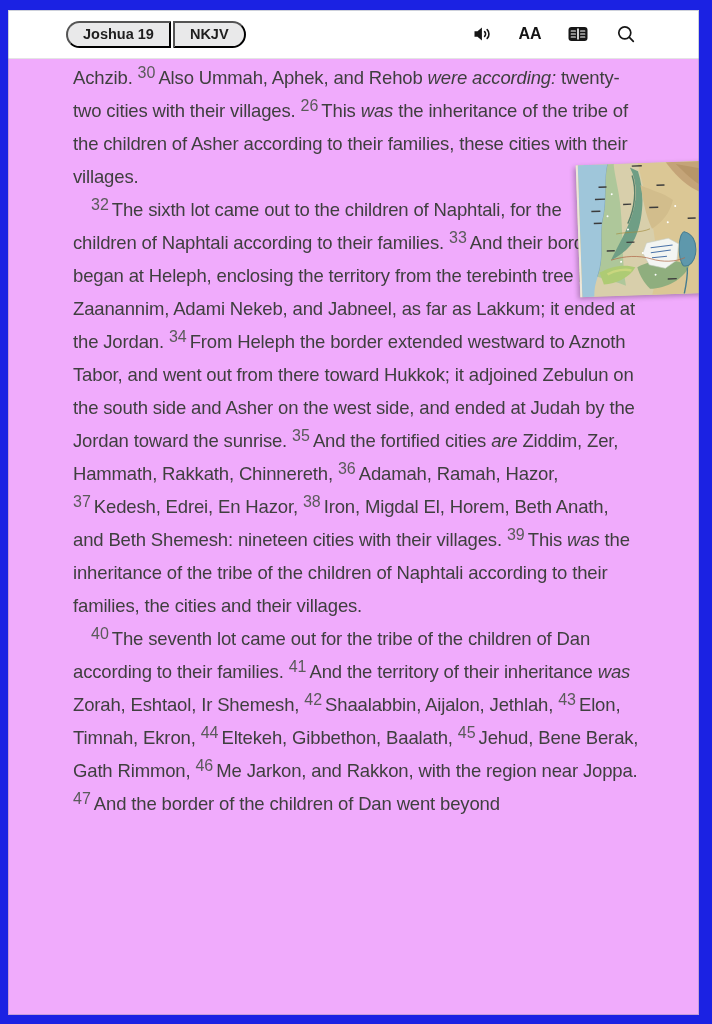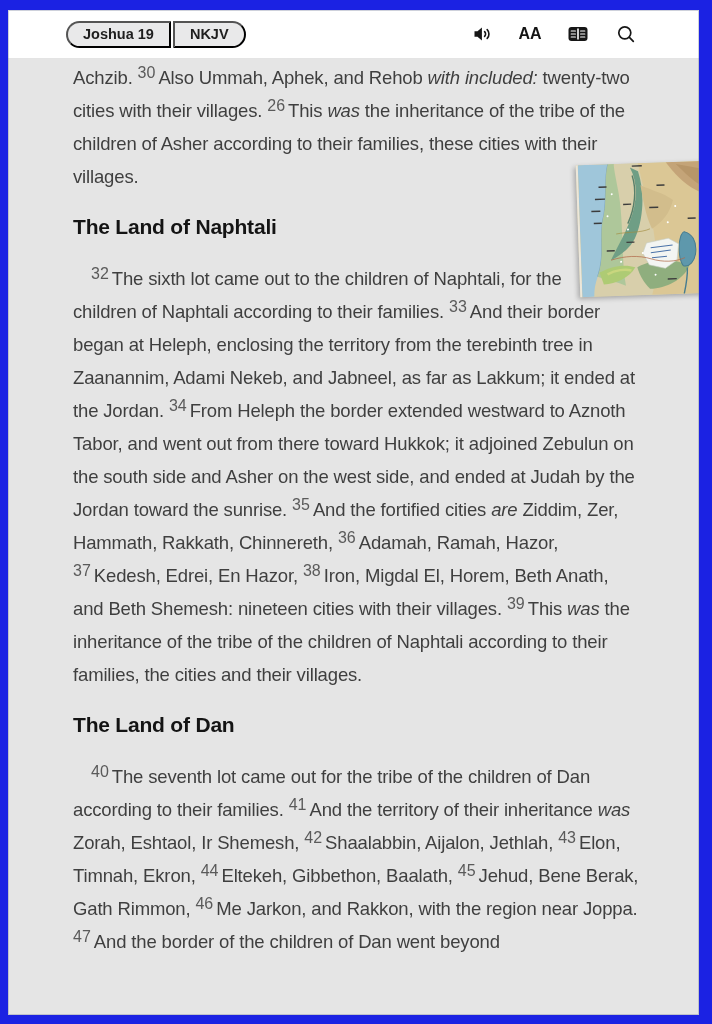--- a/index.html
+++ b/index.html
@@ -7,21 +7,21 @@
     width:712px;height:1024px;position:relative;overflow:hidden;background:#fff;
     font-family:"Liberation Sans",sans-serif;
   }
   
   .frame{
     position:absolute;inset:0;z-index:10;pointer-events:none;
     border-style:solid;border-color:var(--frame-blue,#1b22e3);
     border-width:10px 13px 9px 8px;
   }
   .frame::after{content:"";position:absolute;inset:0;border:1px solid rgba(125,135,160,.38)}
-  .app{position:absolute;left:8px;top:10px;width:691px;height:1005px;background:#e5e5e5}
+  .app{position:absolute;left:8px;top:10px;width:691px;height:1005px;background:#f0abfc}
 
   
   .header{
     height:49px;display:flex;align-items:center;box-sizing:border-box;
     padding:0 62px 0 58px;border-bottom:1px solid var(--divider,#e4e4e4);background:#fff;
   }
   .pill-group{display:flex;height:27px}
   .pill{
     background:var(--pill-bg,#e9e9ea);display:flex;align-items:center;
     padding:0 15px;font-size:14.5px;font-weight:700;color:#1e1e1e;cursor:pointer;white-space:nowrap;
@@ -100,24 +100,22 @@
         <svg width="20" height="20" viewBox="0 0 20 20" fill="none">
           <circle cx="8.8" cy="8.8" r="6" stroke="#161616" stroke-width="1.7"></circle>
           <line x1="13.4" y1="13.4" x2="17.3" y2="17.3" stroke="#161616" stroke-width="1.7" stroke-linecap="round"></line>
         </svg>
       </span>
     </div>
   </header>
 
   <main class="main">
     <div>
-        <p>Achzib. <sup class="vnum">30</sup>Also Ummah, Aphek, and Rehob <em>with included:</em> twenty-two cities with their villages. <sup class="vnum">26</sup>This <em>was</em> the inheritance of the tribe of the children of Asher according to their families, these cities with their villages.</p>
-        <h2>The Land of Naphtali</h2>
+        <p>Achzib. <sup class="vnum">30</sup>Also Ummah, Aphek, and Rehob <em>were according:</em> twenty-two cities with their villages. <sup class="vnum">26</sup>This <em>was</em> the inheritance of the tribe of the children of Asher according to their families, these cities with their villages.</p>
         <p class="indent"><span class="map-spacer"></span><sup class="vnum">32</sup>The sixth lot came out to the children of Naphtali, for the children of Naphtali according to their families. <sup class="vnum">33</sup>And their border began at Heleph, enclosing the territory from the terebinth tree in Zaanannim, Adami Nekeb, and Jabneel, as far as Lakkum; it ended at the Jordan. <sup class="vnum">34</sup>From Heleph the border extended westward to Aznoth Tabor, and went out from there toward Hukkok; it adjoined Zebulun on the south side and Asher on the west side, and ended at Judah by the Jordan toward the sunrise. <sup class="vnum">35</sup>And the fortified cities <em>are</em> Ziddim, Zer, Hammath, Rakkath, Chinnereth, <sup class="vnum">36</sup>Adamah, Ramah, Hazor, <sup class="vnum">37</sup>Kedesh, Edrei, En Hazor, <sup class="vnum">38</sup>Iron, Migdal El, Horem, Beth Anath, and Beth Shemesh: nineteen cities with their villages. <sup class="vnum">39</sup>This <em>was</em> the inheritance of the tribe of the children of Naphtali according to their families, the cities and their villages.</p>
-        <h2>The Land of Dan</h2>
         <p class="indent"><sup class="vnum">40</sup>The seventh lot came out for the tribe of the children of Dan according to their families. <sup class="vnum">41</sup>And the territory of their inheritance <em>was</em> Zorah, Eshtaol, Ir Shemesh, <sup class="vnum">42</sup>Shaalabbin, Aijalon, Jethlah, <sup class="vnum">43</sup>Elon, Timnah, Ekron, <sup class="vnum">44</sup>Eltekeh, Gibbethon, Baalath, <sup class="vnum">45</sup>Jehud, Bene Berak, Gath Rimmon, <sup class="vnum">46</sup>Me Jarkon, and Rakkon, with the region near Joppa. <sup class="vnum">47</sup>And the border of the children of Dan went beyond</p>
       </div>
   </main>
 
   <figure class="map-figure">
     <svg width="130" height="132" viewBox="0 0 130 132">
 
       <rect width="130" height="132" fill="#d8cfab"></rect>
 
       <path d="M60 0 L130 0 L130 132 L70 132 C80 100 74 60 66 30 Z" fill="#dbc795"></path>

